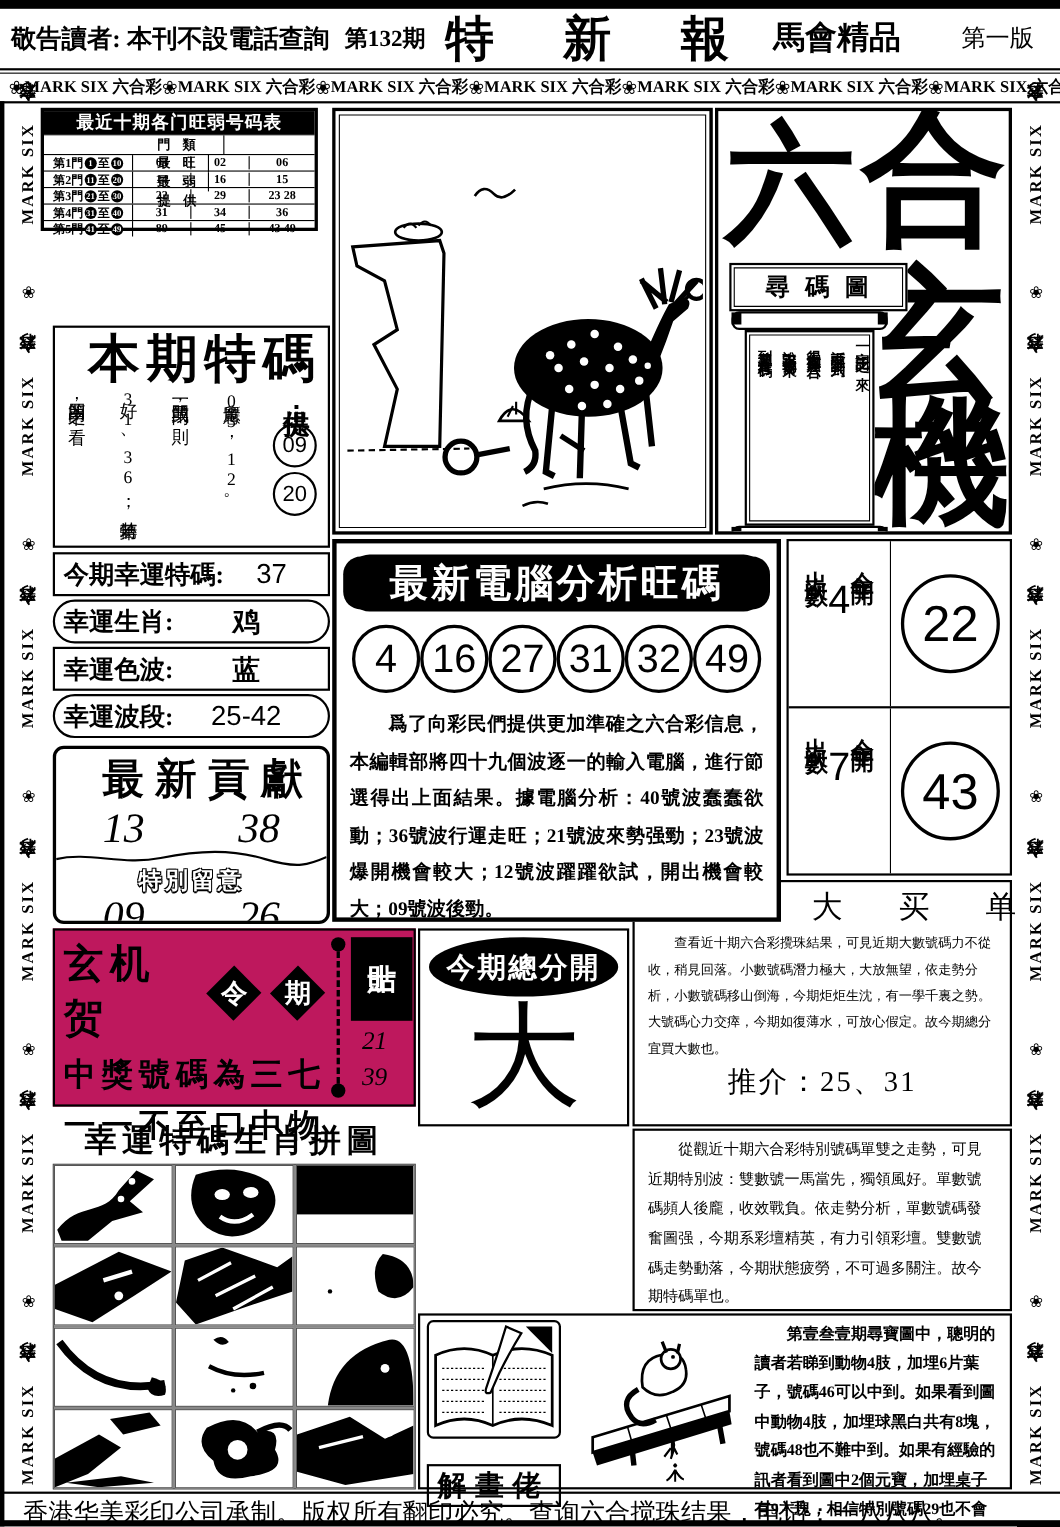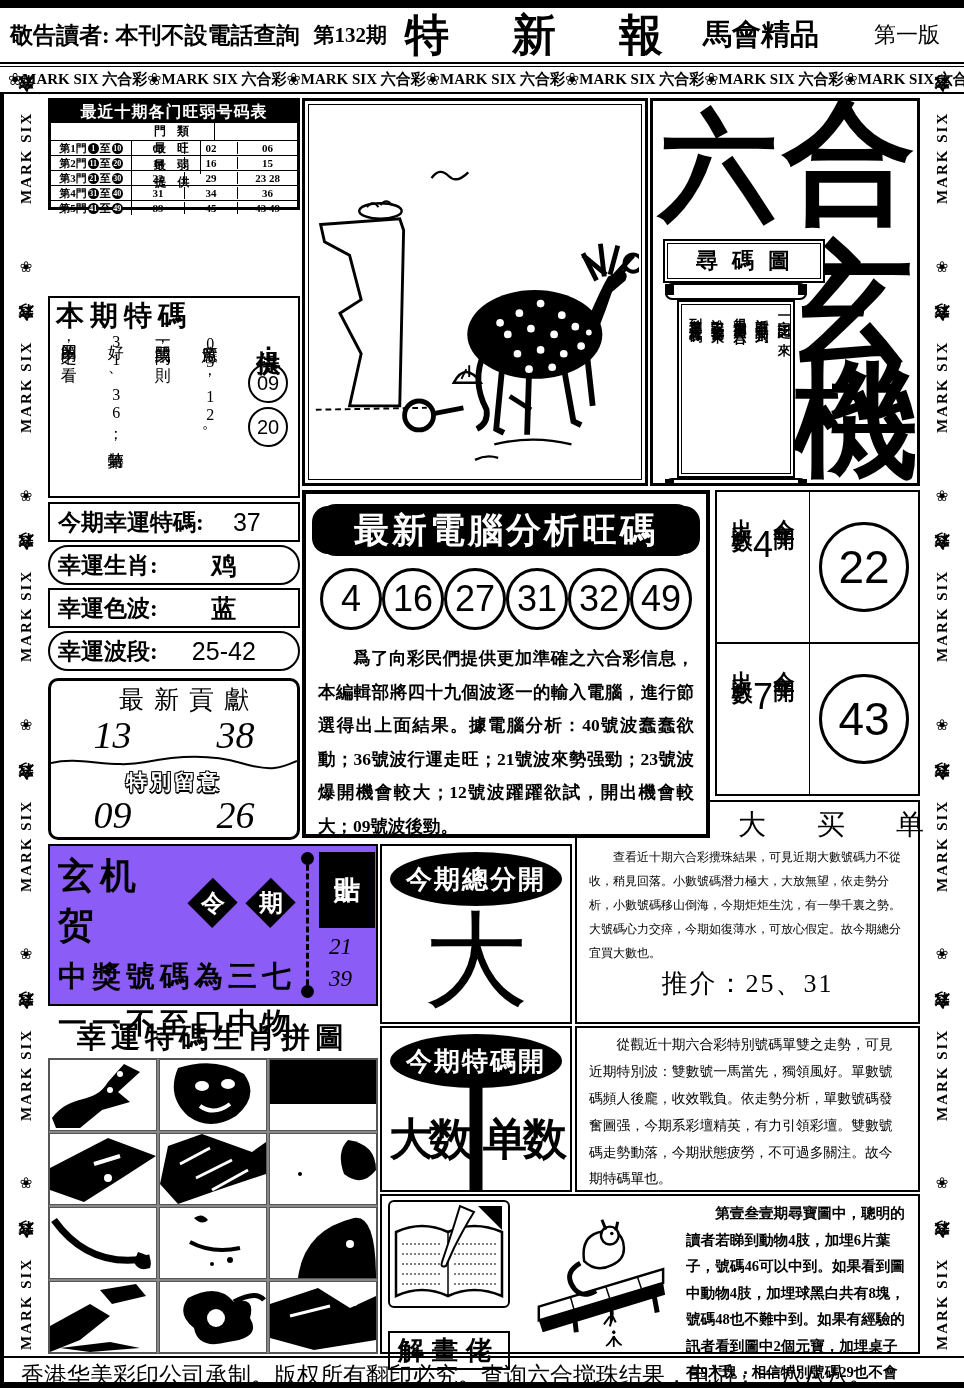--- a/index.html
+++ b/index.html
@@ -22,59 +22,59 @@
   
   .vstrip{top:96px;height:1258px;width:44px;display:flex;flex-direction:column;
           align-items:center;justify-content:space-between;padding:4px 0;}
   #vstrip-left{left:4px;}
   #vstrip-right{right:0;}
   .vitem{writing-mode:vertical-rl;transform:rotate(180deg);font-size:15px;font-weight:bold;letter-spacing:2px;white-space:nowrap;}
   .vflower{font-size:15px;}
   #edgebar-left{left:0;top:92px;width:4px;height:1296px;background:#000;}
   #bottombar{left:0;top:1382px;width:964px;height:6px;background:#000;}
   
-  #hot-table{left:48px;top:98px;width:252px;height:112px;border:3px solid #000;background:#fff;}
+  #hot-table{left:37px;top:98px;width:252px;height:112px;border:3px solid #000;background:#fff;}
   #ht-title{background:#000;color:#fff;font-size:16px;font-weight:bold;text-align:center;height:21px;line-height:21px;letter-spacing:1px;}
   .ht-row{display:flex;border-top:1px solid #000;height:14px;font-size:11px;font-weight:bold;align-items:center;}
   .ht-row.hdr{height:17px;font-size:12px;letter-spacing:4px;flex-direction:column;}
   .ht-c1{width:80px;border-right:1px solid #000;text-align:center;height:100%;display:flex;align-items:center;justify-content:center;gap:1px;white-space:nowrap;}
   .ht-c2,.ht-c3{width:52px;border-right:1px solid #000;text-align:center;}
   .ht-c4{flex:1;text-align:center;}
   .inv{display:inline-flex;align-items:center;justify-content:center;background:#000;color:#fff;border-radius:50%;
        width:11px;height:11px;font-size:8px;font-weight:bold;}
   
   #cold-hot{left:48px;top:212px;width:252px;height:82px;text-align:center;}
   #ch-title{font-size:36px;font-weight:bold;letter-spacing:10px;line-height:1.1;}
   #ch-nums{display:flex;justify-content:space-around;padding:2px 26px 0 26px;}
   .oval{border:3px solid #000;border-radius:50%;width:58px;height:42px;display:flex;align-items:center;justify-content:center;
         font-size:29px;font-family:"Liberation Sans",sans-serif;}
   
   #special-box{left:48px;top:296px;width:252px;height:202px;border:2px solid #000;padding:2px 6px;}
-  #sp-title{font-size:28px;font-weight:bold;text-align:left;letter-spacing:6px;line-height:1.15;}
+  #sp-title{font-size:47px;font-weight:bold;text-align:right;letter-spacing:6px;line-height:1.15;}
   #sp-cols{display:flex;flex-direction:row-reverse;justify-content:space-between;height:146px;padding:0 4px;}
   .sp-col{writing-mode:vertical-rl;text-orientation:upright;font-size:16px;letter-spacing:1px;line-height:1.05;}
   #sp-provide{display:flex;flex-direction:column;align-items:center;gap:4px;}
   #sp-provide .sp-col{font-size:24px;font-weight:bold;}
   .circle-sm{border:2px solid #000;border-radius:50%;width:36px;height:36px;display:flex;align-items:center;justify-content:center;
         font-size:20px;font-family:"Liberation Sans",sans-serif;}
   
   .lucky{left:48px;width:252px;height:40px;border:2px solid #000;display:flex;align-items:center;padding:0 8px;background:#fff;}
   .lucky.round{border-radius:20px;}
   .lk-label{font-size:23px;font-weight:bold;white-space:nowrap;}
   .lk-value{flex:1;text-align:center;font-size:25px;font-family:"Liberation Sans",sans-serif;}
   .lk-value.cjk{font-family:"Liberation Serif",serif;font-weight:bold;}
   
   #contribution{left:48px;top:678px;width:252px;height:162px;border:3px solid #000;border-radius:10px;text-align:center;overflow:hidden;}
-  #co-title{font-size:25px;font-weight:normal;letter-spacing:10px;margin-top:2px;padding-left:30px;}
+  #co-title{font-size:38px;font-weight:bold;letter-spacing:10px;margin-top:2px;padding-left:30px;}
   #co-nums,#co-nums2{display:flex;justify-content:space-around;font-size:38px;font-style:italic;line-height:1.05;}
   #co-note{font-size:21px;font-weight:bold;letter-spacing:3px;color:#fff;
      text-shadow:-1px -1px 0 #000,1px -1px 0 #000,-1px 1px 0 #000,1px 1px 0 #000,0 2px 0 #000;}
   #co-wave{display:block;margin:-2px 0;}
   
-  #congrats{left:48px;top:844px;width:330px;height:162px;border:2px solid #000;display:flex;padding:6px 8px;background:#8b5cf6;}
+  #congrats{left:48px;top:844px;width:330px;height:162px;border:2px solid #000;display:flex;padding:6px 8px;background:#be185d;}
   #cg-left{flex:1;}
   #cg-line1{display:flex;align-items:center;gap:6px;font-size:36px;font-weight:bold;letter-spacing:6px;}
   .diamond{width:36px;height:36px;background:#000;transform:rotate(45deg);display:flex;align-items:center;justify-content:center;margin:4px 8px 0 8px;}
   .diamond span{transform:rotate(-45deg);color:#fff;font-size:24px;font-weight:bold;letter-spacing:0;}
   .cg-line{font-size:29px;font-weight:bold;letter-spacing:5px;margin-top:7px;white-space:nowrap;}
   #cg-div{width:0;border-left:3px dashed #000;margin:4px 10px;position:relative;}
   #cg-div::before,#cg-div::after{content:"";position:absolute;left:-8px;width:13px;height:13px;background:#000;border-radius:50%;}
   #cg-div::before{top:-4px;} #cg-div::after{bottom:-4px;}
   #cg-right{width:64px;display:flex;flex-direction:column;align-items:center;}
   #cg-tip{width:56px;height:76px;background:#000;color:#fff;display:flex;align-items:flex-start;justify-content:center;}
@@ -547,28 +547,20 @@
     <div id="bb-title">吼 大 买 单</div>
     <div id="bb-body">查看近十期六合彩攪珠結果，可見近期大數號碼力不從收，稍見回落。小數號碼潛力極大，大放無望，依走勢分析，小數號碼移山倒海，今期炬炬生沈，有一學千裏之勢。大號碼心力交瘁，今期如復薄水，可放心假定。故今期總分宜買大數也。</div>
     <div class="recommend">推介：25、31</div>
   </div>
 
   <div class="abs" id="total-open">
     <div class="blk-oval">今期總分開</div>
     <div id="to-value">大</div>
   </div>
 
-  <div class="abs" id="special-open">
-    <div class="blk-oval">今期特碼開</div>
-    <div id="so-bar"></div>
-    <div id="so-labels">
-      <span class="so-lab">大数</span>
-      <span class="so-lab">单数</span>
-    </div>
-  </div>
 
   <div class="abs" id="oddeven-box">
     <div id="oe-body">從觀近十期六合彩特別號碼單雙之走勢，可見近期特別波：雙數號一馬當先，獨領風好。單數號碼頻人後龐，收效戰負。依走勢分析，單數號碼發奮圖强，今期系彩壇精英，有力引領彩壇。雙數號碼走勢動落，今期狀態疲勞，不可過多關注。故今期特碼單也。</div>
     <div class="recommend">推荐：05、47</div>
   </div>
 
   <div class="abs" id="decoder-box">
     <div id="dc-left">
       <div id="dc-book">
         <svg viewBox="0 0 118 100">

